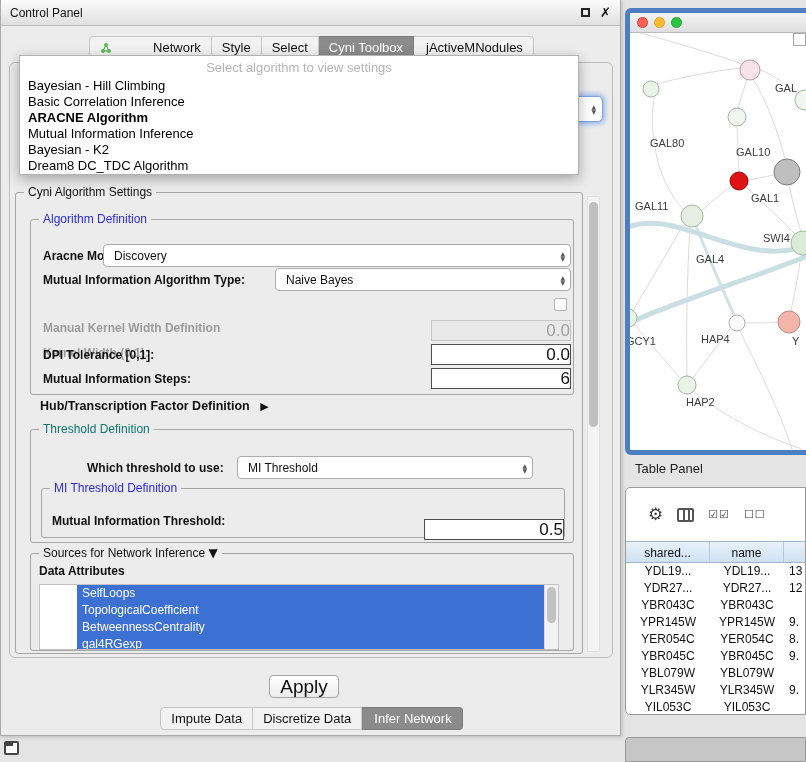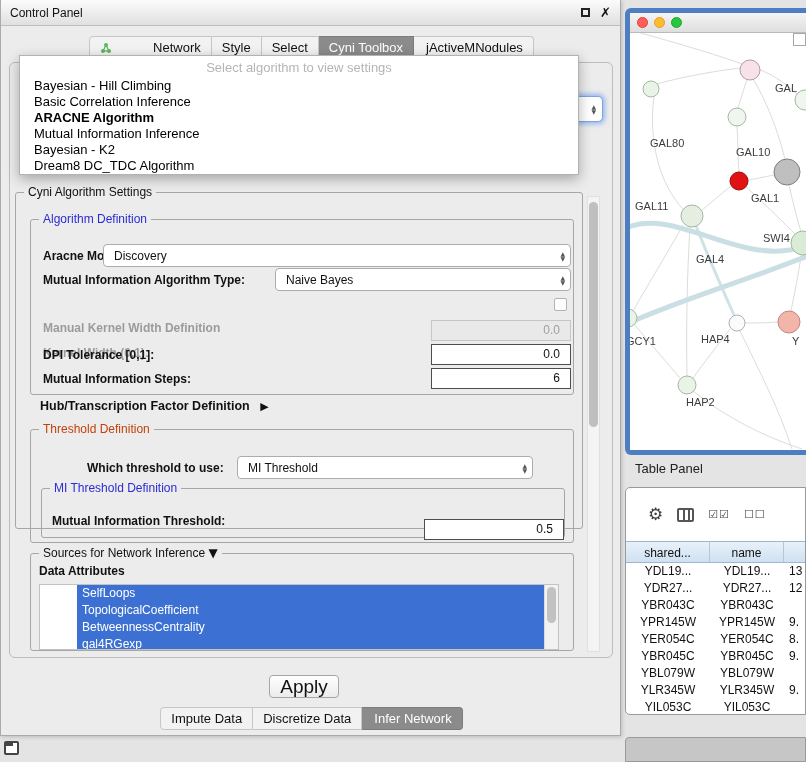--- a/index.html
+++ b/index.html
@@ -31,44 +31,44 @@
 
   #algo-combo { left:96px; top:96px; width:506px; height:26px; background:#fff; border:1px solid #7ea4dd;
                 border-radius:5px; box-shadow:0 0 5px 2px rgba(100,150,240,.65); z-index:5;
                 display:flex; align-items:center; justify-content:flex-end; padding-right:6px; }
   .arrows { display:flex; flex-direction:column; align-items:center; font-size:6px; line-height:5px;
             color:#555; font-family:"DejaVu Sans",sans-serif; }
 
   #algo-dropdown { left:18px; top:55px; width:560px; height:120px; background:#fff;
                    border:1px solid #b2b2b2; box-shadow:0 4px 12px rgba(0,0,0,.3); z-index:50; padding-top:2px; }
   .dd-placeholder { text-align:center; color:#b5b5b5; font-size:13px; height:20px; line-height:20px; }
-  .dd-item { font-size:13px; height:16px; line-height:16px; padding-left:14px; color:#000; }
+  .dd-item { font-size:13px; height:16px; line-height:16px; padding-left:8px; color:#000; }
   .dd-item.selected { font-weight:bold; }
 
   .groupbox { position:absolute; border:1px solid #a6a6a6; border-radius:3px; }
   .legend { position:absolute; top:-8px; left:8px; background:#ececec; padding:0 4px;
             font-size:12px; line-height:15px; white-space:nowrap; }
   .legend.blue { color:#2b2bd5; }
-  .legend.green { color:#c2410c; }
-
-  #settings-group { left:14px; top:192px; width:568px; height:337px; }
+  .legend.green { color:#0f766e; }
+
+  #settings-group { left:14px; top:192px; width:568px; height:462px; }
   #algdef-group   { left:14px; top:26px;  width:544px; height:176px; }
   #threshold-group{ left:14px; top:236px; width:544px; height:114px; }
   #mi-group       { left:10px; top:58px;  width:524px; height:50px; }
   #sources-group  { left:14px; top:360px; width:544px; height:98px; }
 
   .flabel { position:absolute; font-size:12px; font-weight:bold; height:16px; line-height:16px; white-space:nowrap; }
   .flabel.disabled { color:#9b9b9b;margin-top:22px; }
 
   .combo { position:absolute; height:23px; background:#fff; border:1px solid #acacac; border-radius:4px;
            display:flex; align-items:center; padding:0 5px 0 10px; font-size:12px; }
   .combo .ctxt { flex:1; }
 
   .tfield { position:absolute; height:21px; background:#fff; border:1px solid #4d4d4d;
-            font-size:12px; text-align:right; padding:0 10px; line-height:19px; }
+            font-size:17px; text-align:right; padding:0 0; line-height:19px; }
   .tfield.disabled { background:#e9e9e9; border:1px solid #c6c6c6; color:#9f9f9f; }
 
   .checkbox { position:absolute; width:13px; height:13px; background:#fdfdfd; border:1px solid #b3b3b3; border-radius:2px; }
 
   #hub-row { position:absolute; left:24px; top:206px; font-size:12.5px; font-weight:bold; }
   #hub-row .tri { font-family:"DejaVu Sans",sans-serif; font-size:11px; margin-left:7px; }
 
   #attr-label { position:absolute; left:8px; top:10px; font-size:12px; font-weight:bold; }
   #attr-list { position:absolute; left:8px; top:30px; width:520px; height:66px; background:#fff;
                border:1px solid #c2c2c2; display:flex; overflow:hidden;padding-left:37px; }

